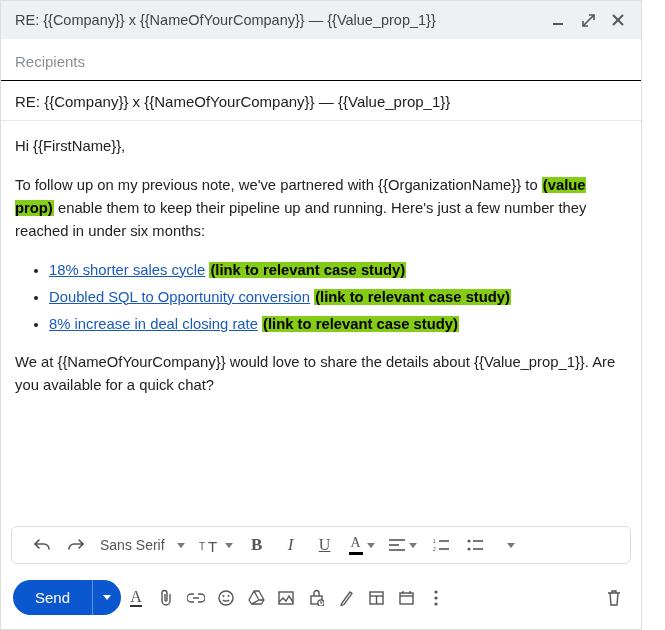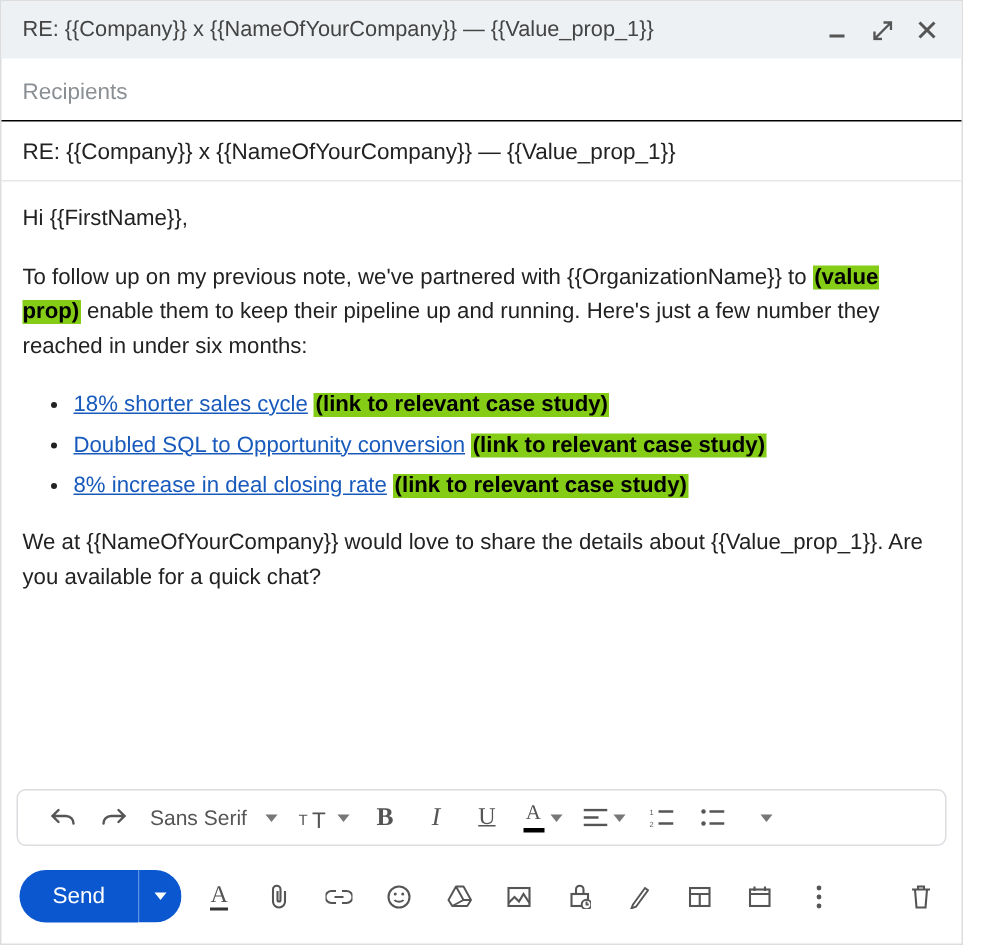--- a/index.html
+++ b/index.html
@@ -15,21 +15,21 @@
   .body ul{margin:4px 0 16px 0; padding-left:34px;}
   .body li{margin:4px 0;}
   .body a{color:#185abc; text-decoration:underline;}
   mark{background:#84cc16; color:#000; font-weight:700; padding:0 1px;}
   .toolbar{border:1px solid #dadce0; border-radius:6px; margin:0 10px 10px; padding:6px 20px; display:flex; align-items:center; gap:14px; color:#555;}
   .toolbar .btn{display:flex; align-items:center; justify-content:center; min-width:20px; height:24px; cursor:pointer;}
   .toolbar .font-sel{display:flex; align-items:center; gap:8px; cursor:pointer; color:#555;}
   .caret{width:0;height:0;border-left:4px solid transparent;border-right:4px solid transparent;border-top:5px solid #777; display:inline-block; margin-left:4px;}
   .bold{font-weight:700; font-family:'Times New Roman',serif; font-size:17px;}
   .ital{font-style:italic; font-family:'Times New Roman',serif; font-size:17px;}
-  .actionbar{display:flex; align-items:center; padding:6px 12px 14px; gap:10px; color:#555;}
+  .actionbar{display:flex; align-items:center; padding:6px 12px 14px; color:#555;}
   .sendgrp{display:flex;}
   .sendbtn{background:#0b57d0; color:#fff; font-weight:500; font-size:15px; border:none; border-radius:18px 0 0 18px; padding:9px 22px; cursor:pointer;}
   .sendmore{background:#0b57d0; color:#fff; border:none; border-left:1px solid rgba(255,255,255,0.35); border-radius:0 18px 18px 0; padding:9px 10px; cursor:pointer; display:flex; align-items:center;}
   .sendmore .c{width:0;height:0;border-left:4px solid transparent;border-right:4px solid transparent;border-top:5px solid #fff;}
   .actbtn{width:30px; height:30px; display:flex; align-items:center; justify-content:center; cursor:pointer; border-radius:4px;}
   .Abox{border-bottom:2px solid #333; line-height:16px;}
   .flexsp{flex:1;}
   svg{display:block;}
   .underA{display:flex;flex-direction:column;align-items:center;}
   .underA .bar{width:14px;height:3px;background:#000;margin-top:1px;}

